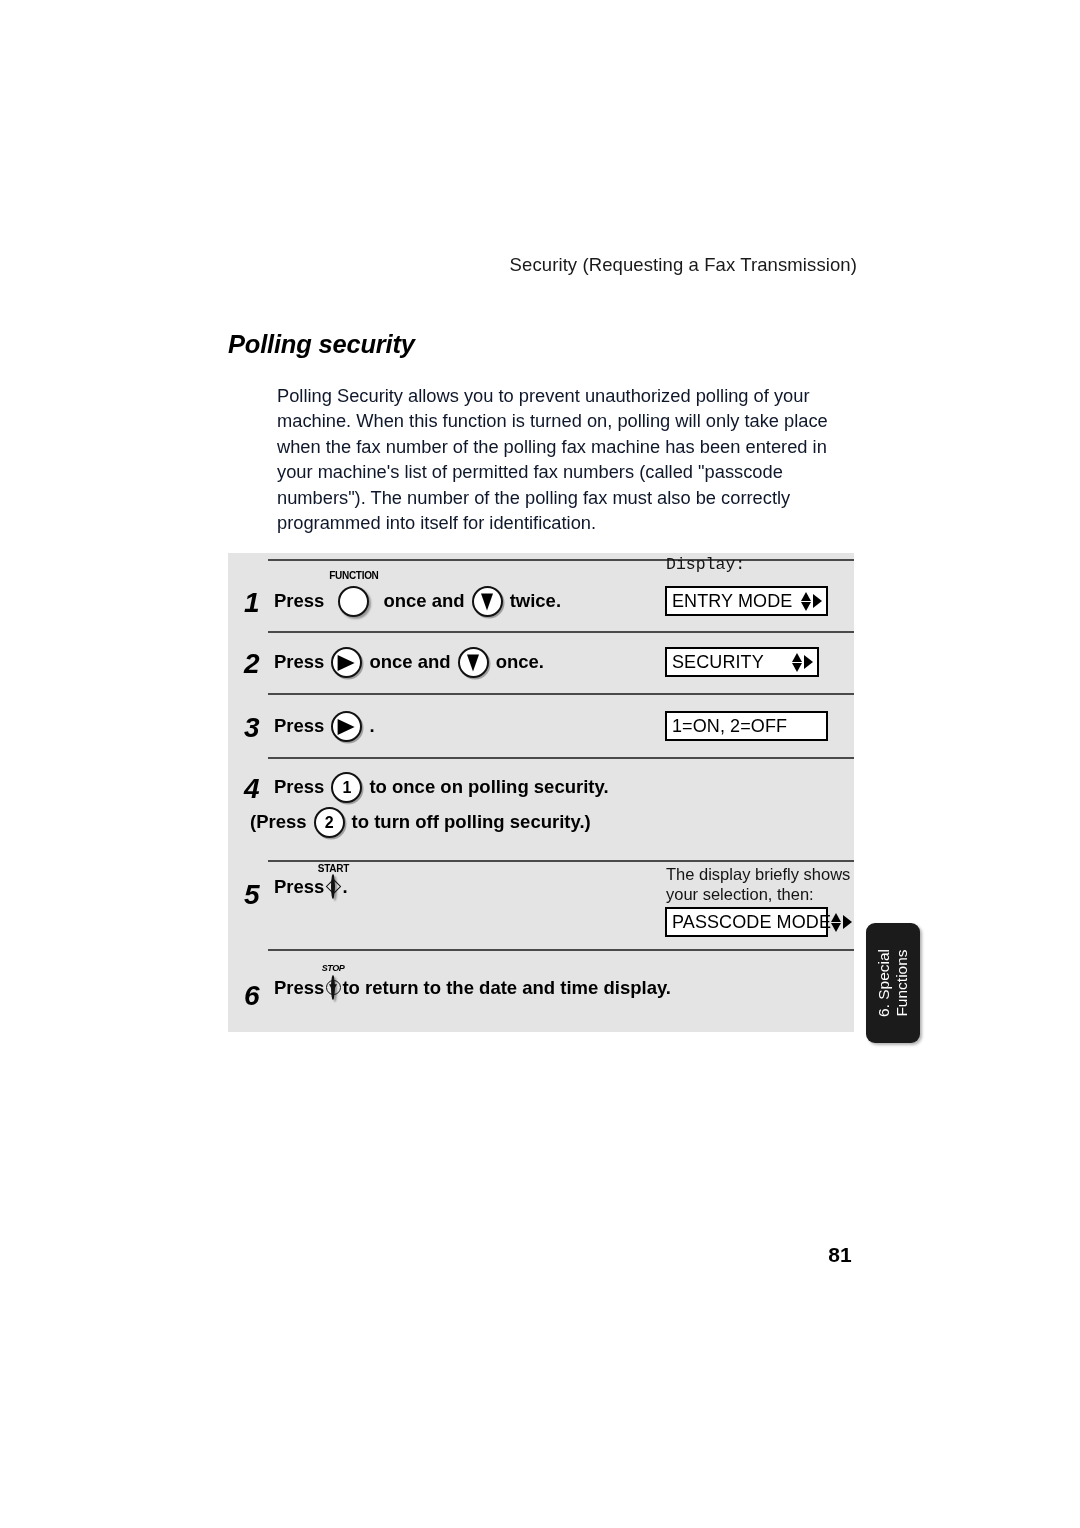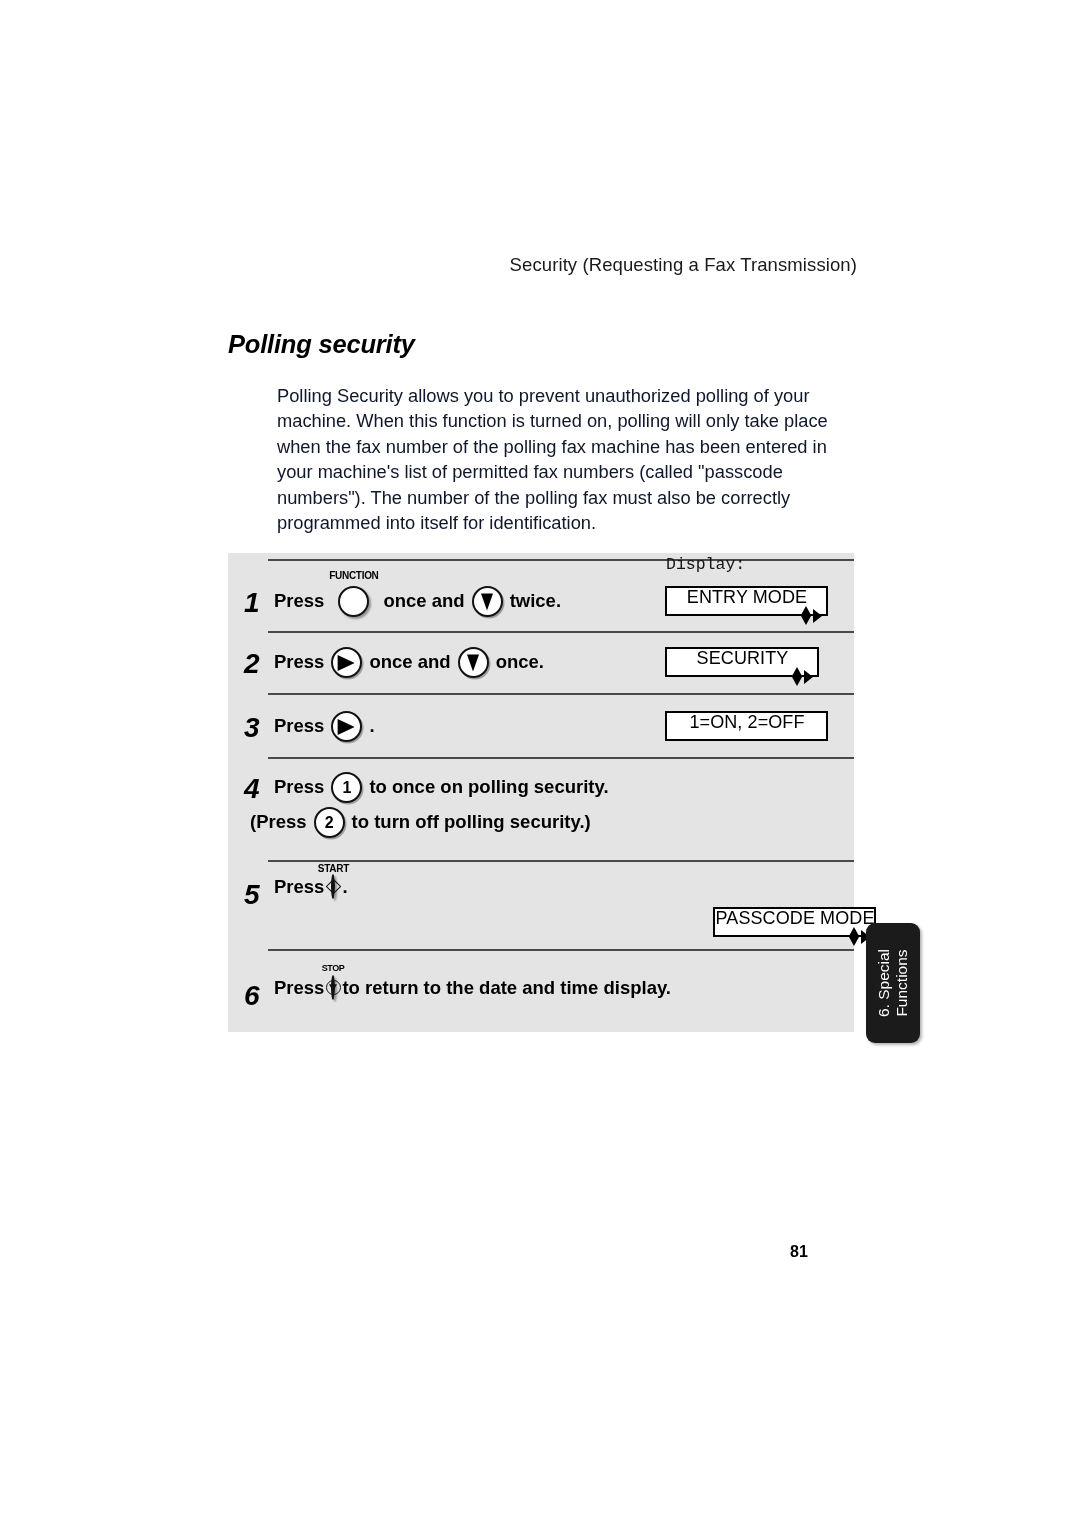--- a/index.html
+++ b/index.html
@@ -156,21 +156,21 @@
   .key-cap {
     position: absolute;
     left: 50%;
     transform: translateX(-50%);
     font-size: 10px;
     font-weight: bold;
     letter-spacing: -0.3px;
     white-space: nowrap;
     line-height: 1;
   }
-  .key-cap.tiny { font-size: 9px; letter-spacing: -0.5px; }
+  .key-cap.tiny { font-size: 9px; letter-spacing: -0.5px; font-style: italic; }
 
   .oval {
     width: 46px;
     height: 26px;
     border-radius: 50%;
     border: 2px solid #111;
     background: #fff;
     box-sizing: border-box;
     box-shadow: 2px 2px 2px rgba(0,0,0,0.35);
     position: relative;
@@ -214,21 +214,20 @@
   }
   .lcd {
     position: absolute;
     background: #fff;
     border: 2.5px solid #000;
     box-sizing: border-box;
     height: 30px;
     display: flex;
     align-items: center;
     padding: 0 4px 0 5px;
-    flex-direction: column;
   }
   .lcd-text {
     font-size: 18px;
     line-height: 1;
     letter-spacing: 0.1px;
     white-space: nowrap;
     flex: 0 0 auto;
   }
   .lcd-arrows {
     margin-left: auto;
@@ -289,21 +288,22 @@
     font-size: 15.5px;
     line-height: 18px;
   }
 
   
   .page-number {
     position: absolute;
     left: 790px;
     top: 1243px;
     width: 100px;
-    font-size: 16px;
+    text-align: center;
+    font-size: 21px;
     font-weight: bold;
   }
 </style>
 </head>
 <body>
 
 <div class="running-header">Security (Requesting a Fax Transmission)</div>
 
 <div class="section-heading">Polling security</div>
 
@@ -411,22 +411,26 @@
     <span class="step-num" style="left:16px; top:21px;">5</span>
     <span class="step-text" style="left:46px; top:18px;">
       <span class="w">Press</span>
       <span class="key-labelled">
         <span class="key-cap" style="top:-14px;">START</span>
         <span class="oval"><span class="diamond"></span></span>
       </span>
       <span class="w">.</span>
     </span>
 
-
-    <div class="lcd" style="left:437px; top:47px; width:163px;margin-left:48px;">
+    <span class="display-label" style="left:438px; top:4px;">
+      <span>The display briefly shows</span><br>
+      <span>your selection, then:</span>
+    </span>
+
+    <div class="lcd" style="left:437px; top:47px; width:163px;">
       <span class="lcd-text">PASSCODE MODE</span>
       <span class="lcd-arrows">
         <span class="ud"></span>
         <span class="rt"></span>
       </span>
     </div>
   </div>
 
   <div class="rule" style="top:396px;"></div>
 

